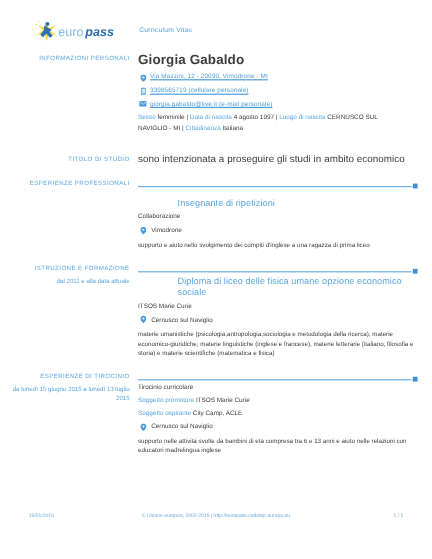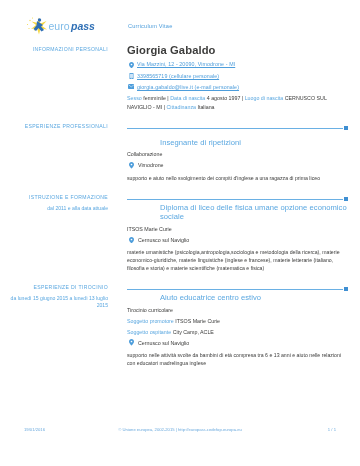--- a/index.html
+++ b/index.html
@@ -21,21 +21,20 @@
     background: #ffffff;
     position: relative;
     box-sizing: border-box;
   }
 
   
   .row {
     display: flex;
     width: 100%;
     box-sizing: border-box;
-    gap: 12px;
   }
   .col-label {
     width: 115px;
     min-width: 115px;
     text-align: right;
     padding-right: 7px;
     box-sizing: border-box;
   }
   .col-body {
     flex: 1;
@@ -277,20 +276,28 @@
         </span>
         <span class="contact-text">giorgia.gabaldo@live.it (e-mail personale)</span>
       </div>
 
       <div class="bio-line">
         <span class="bio-key">Sesso</span><span> </span><span>femminile</span><span> | </span><span class="bio-key">Data di nascita</span><span> </span><span>4 agosto 1997</span><span> | </span><span class="bio-key">Luogo di nascita</span><span> </span><span>CERNUSCO SUL NAVIGLIO - MI</span><span> | </span><span class="bio-key">Cittadinanza</span><span> </span><span>Italiana</span>
       </div>
     </div>
   </div>
 
+  <div class="row study-row">
+    <div class="col-label">
+      <div class="sec-label">TITOLO DI STUDIO</div>
+    </div>
+    <div class="col-body">
+      <div class="study-text">sono intenzionata a proseguire gli studi in ambito economico</div>
+    </div>
+  </div>
 
   <div class="sect-gap"></div>
 
   <div class="row">
     <div class="col-label">
       <div class="sec-label">ESPERIENZE PROFESSIONALI</div>
     </div>
     <div class="col-body">
       <div class="divider">
         <div class="bar"></div>
@@ -355,21 +362,20 @@
         <div class="bar"></div>
         <div class="sq"></div>
       </div>
     </div>
   </div>
   <div class="row">
     <div class="col-label">
       <div class="date-label">da lunedì 15 giugno 2015 a lunedì 13 luglio 2015</div>
     </div>
     <div class="col-body">
-      <div class="entry-title" style="margin-top:0">Aiuto educatrice centro estivo</div>
       <div class="entry-sub">Tirocinio curricolare</div>
       <div class="entry-kv">
         <span class="k">Soggetto promotore</span>
         <span>ITSOS Marie Curie</span>
       </div>
       <div class="entry-kv">
         <span class="k">Soggetto ospitante</span>
         <span>City Camp, ACLE</span>
       </div>
       <div class="entry-place">

